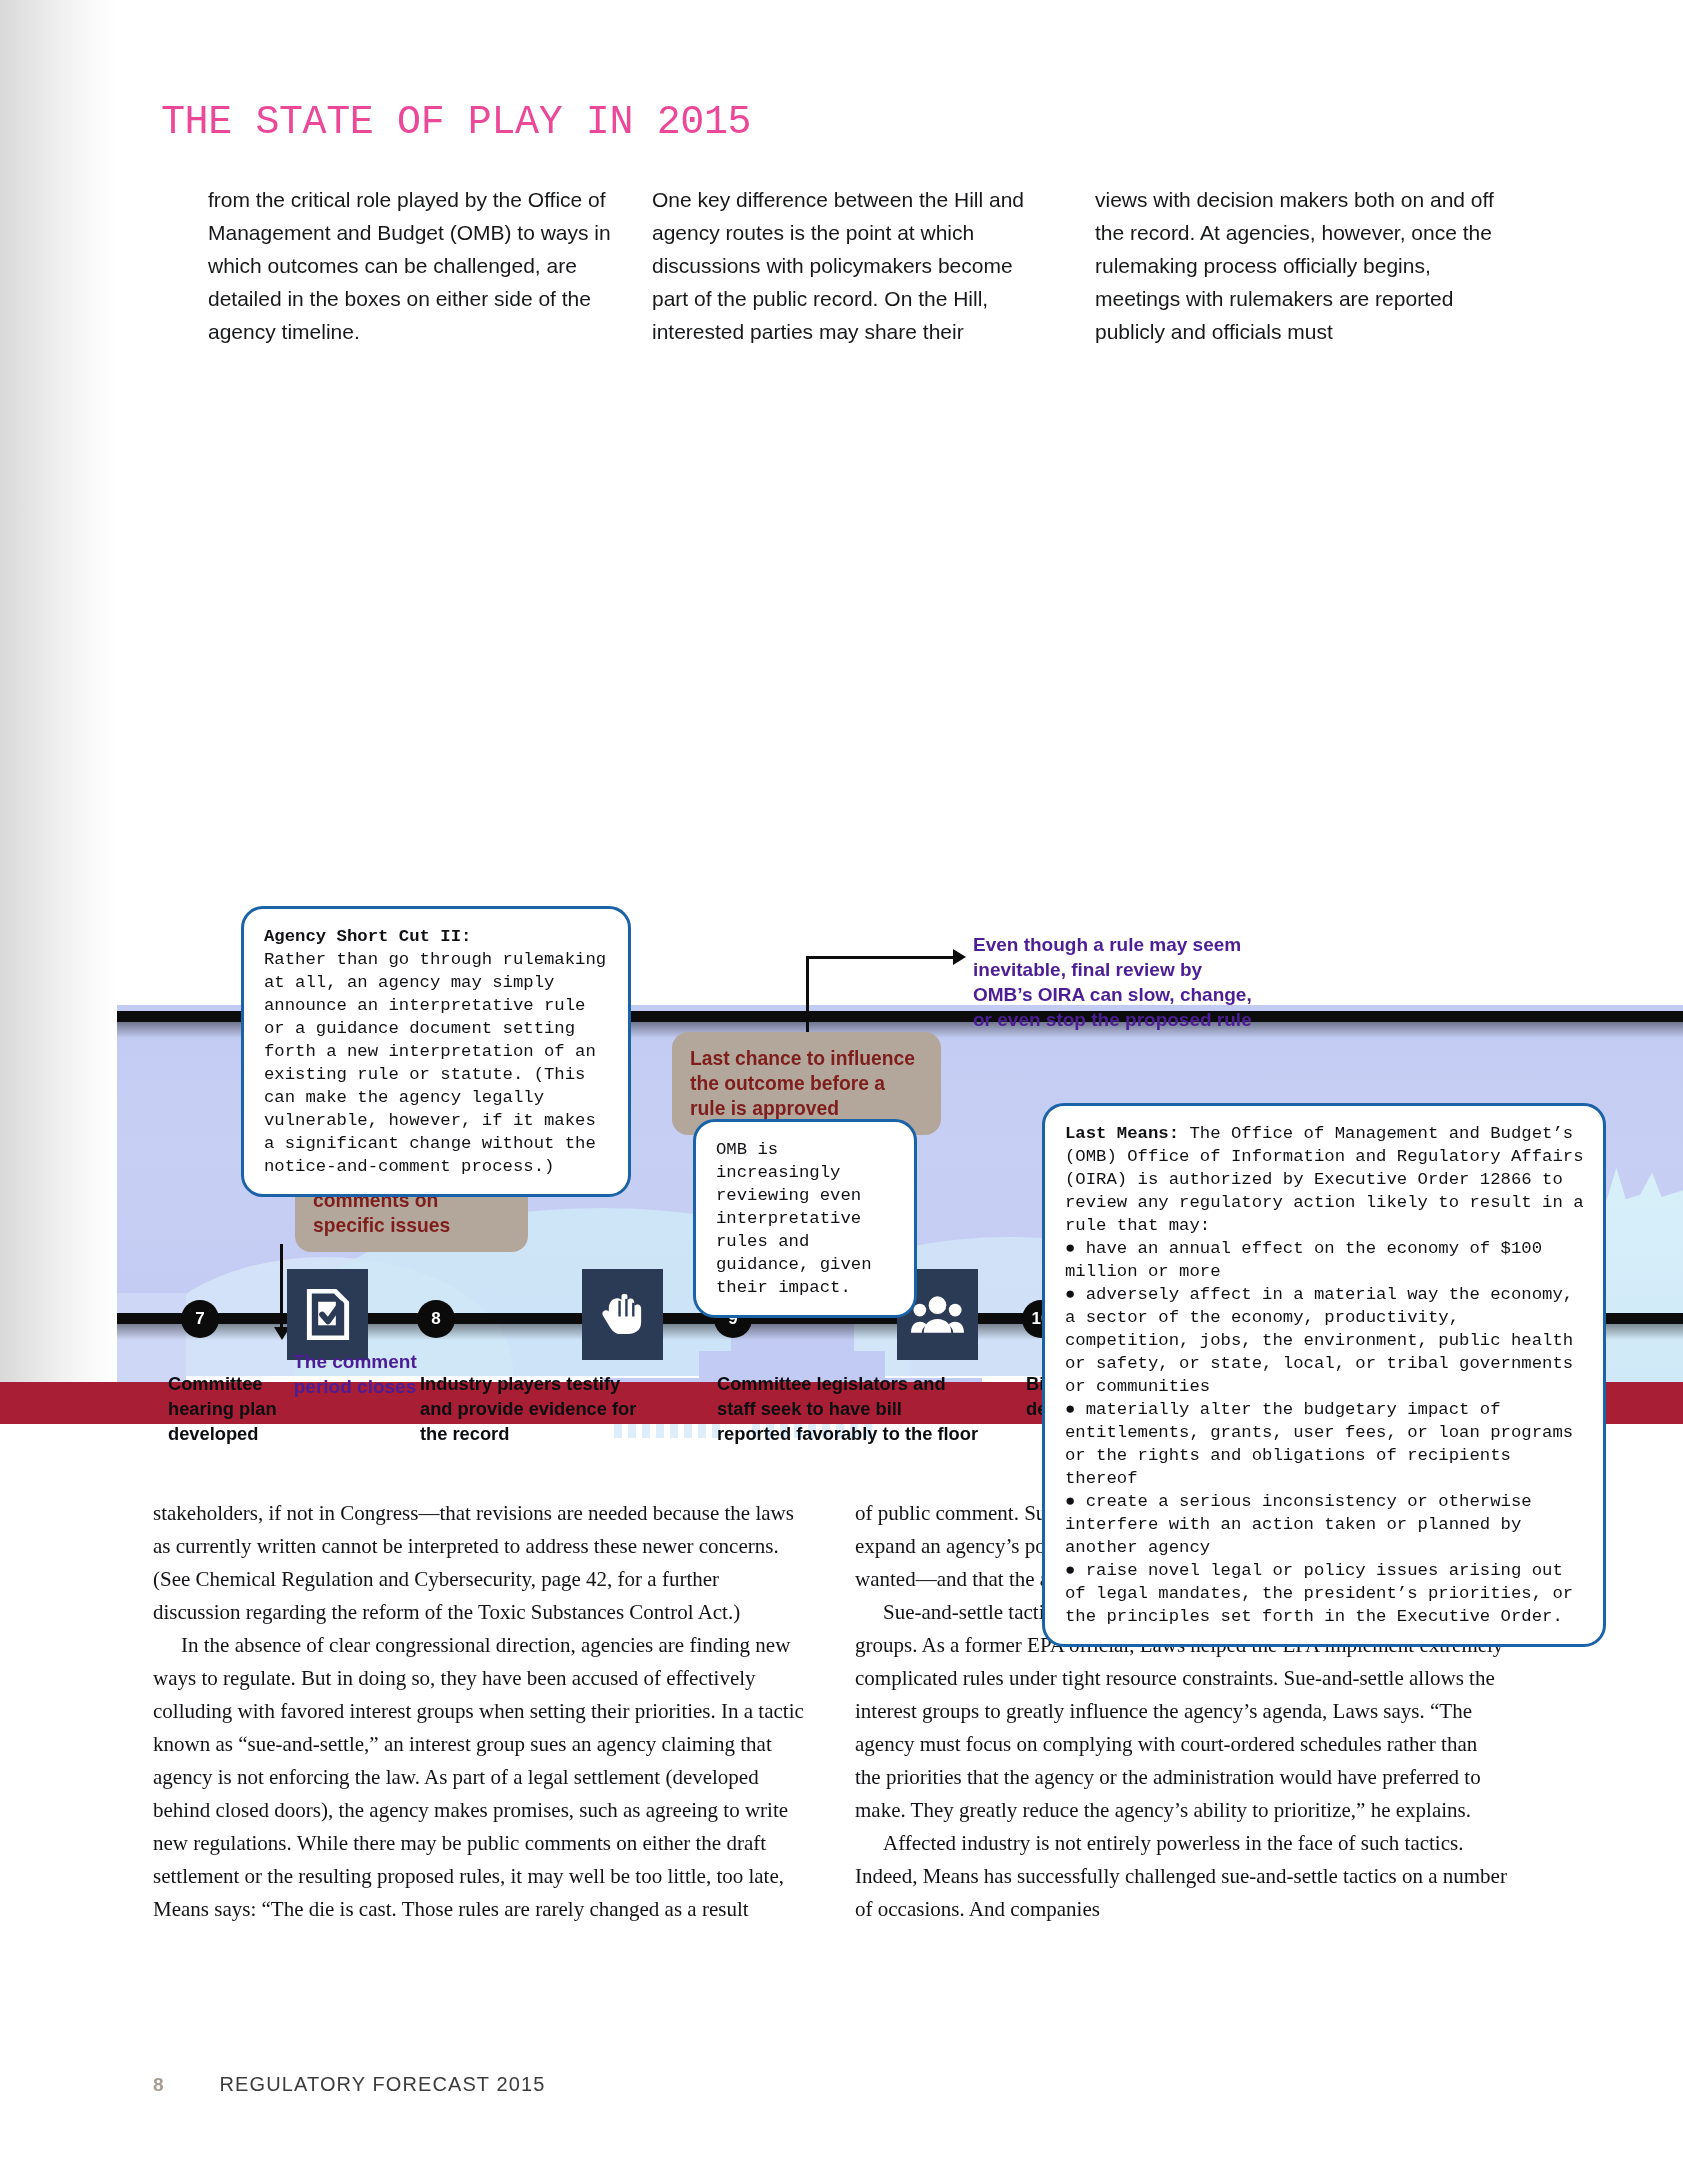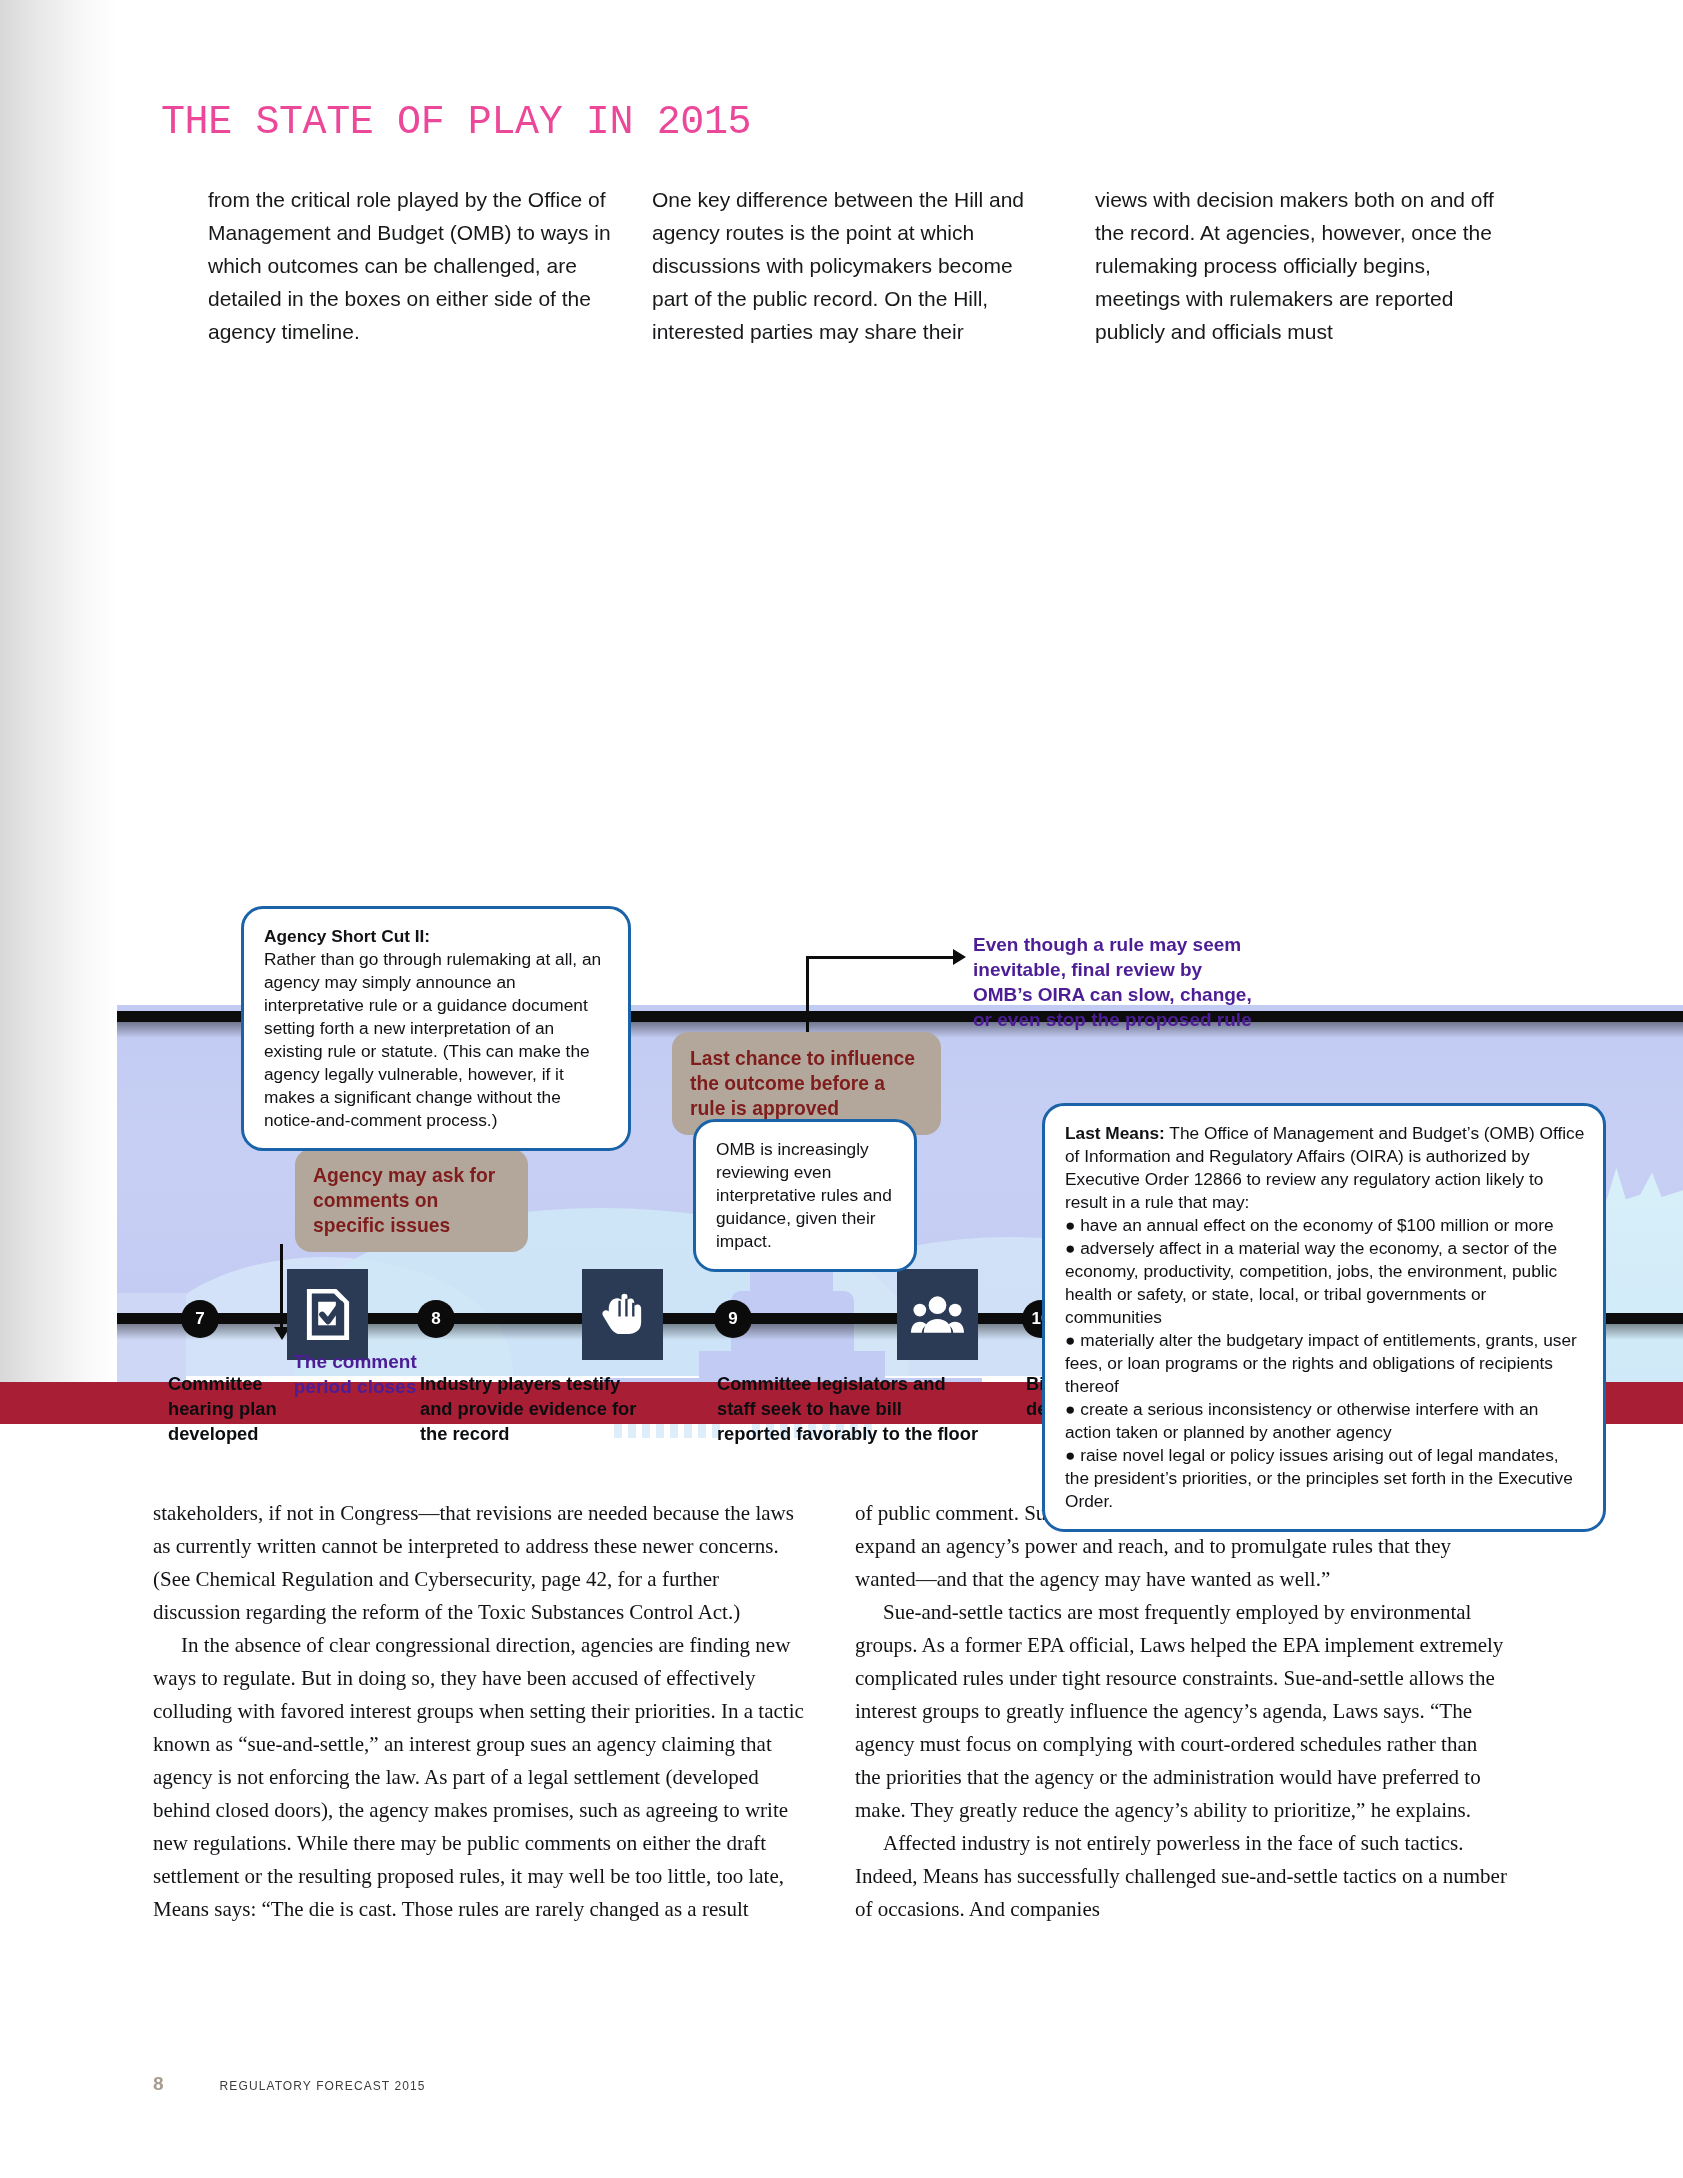--- a/index.html
+++ b/index.html
@@ -112,21 +112,21 @@
     display: flex; align-items: center; justify-content: center;
     font-family: "Liberation Sans", sans-serif; z-index: 6;
   }
 
   
   .bluebox {
     position: absolute; background: #ffffff;
     border: 3.5px solid #1a63a8; border-radius: 22px;
     padding: 16px 18px 16px 20px;
     font-size: 17.3px; line-height: 23px; color: #101114;
-    font-family: Liberation Sans, sans-serif; z-index: 8;
+    font-family: Liberation Mono, monospace; z-index: 8;
   }
   .bluebox b { font-weight: 700; }
   .bluebox .bullets p { margin: 0; }
 
   
   .tanbox {
     position: absolute; background: #b3a79b; border-radius: 16px;
     color: #7f1d1d; font-weight: 700; font-size: 19.3px; line-height: 25px;
     padding: 14px 18px; font-family: "Liberation Sans", sans-serif; z-index: 7;
   }
@@ -188,21 +188,21 @@
     text-align: left;
   }
   .bodycol.l { left: 0; }
   .bodycol.r { left: 702px; }
   .bodycol p { margin: 0; }
   .bodycol p.ind { text-indent: 28px; }
 
   
   .footer { position: absolute; left: 153px; top: 2073px; display: flex; align-items: baseline; gap: 20px; }
   .footer .pg { color: #a79c90; font-weight: 700; font-size: 19px; font-family: "Liberation Sans", sans-serif; }
-  .footer .ft { color: #3c3c3c; font-size: 12px; letter-spacing: 1.1px; font-family: "Liberation Sans", sans-serif; padding-left: 36px; }
+  .footer .ft { color: #3c3c3c; font-size: 20px; letter-spacing: 1.1px; font-family: "Liberation Sans", sans-serif; padding-left: 36px; }
 </style>
 </head>
 <body>
 
 <div class="left-strip"></div>
 
 <div class="page-title">THE STATE OF PLAY IN 2015</div>
 
 <div class="topcols">
   <div class="topcol c1">from the critical role played by the Office of Management and Budget (OMB) to ways in which outcomes can be challenged, are detailed in the boxes on either side of the agency timeline.</div>

